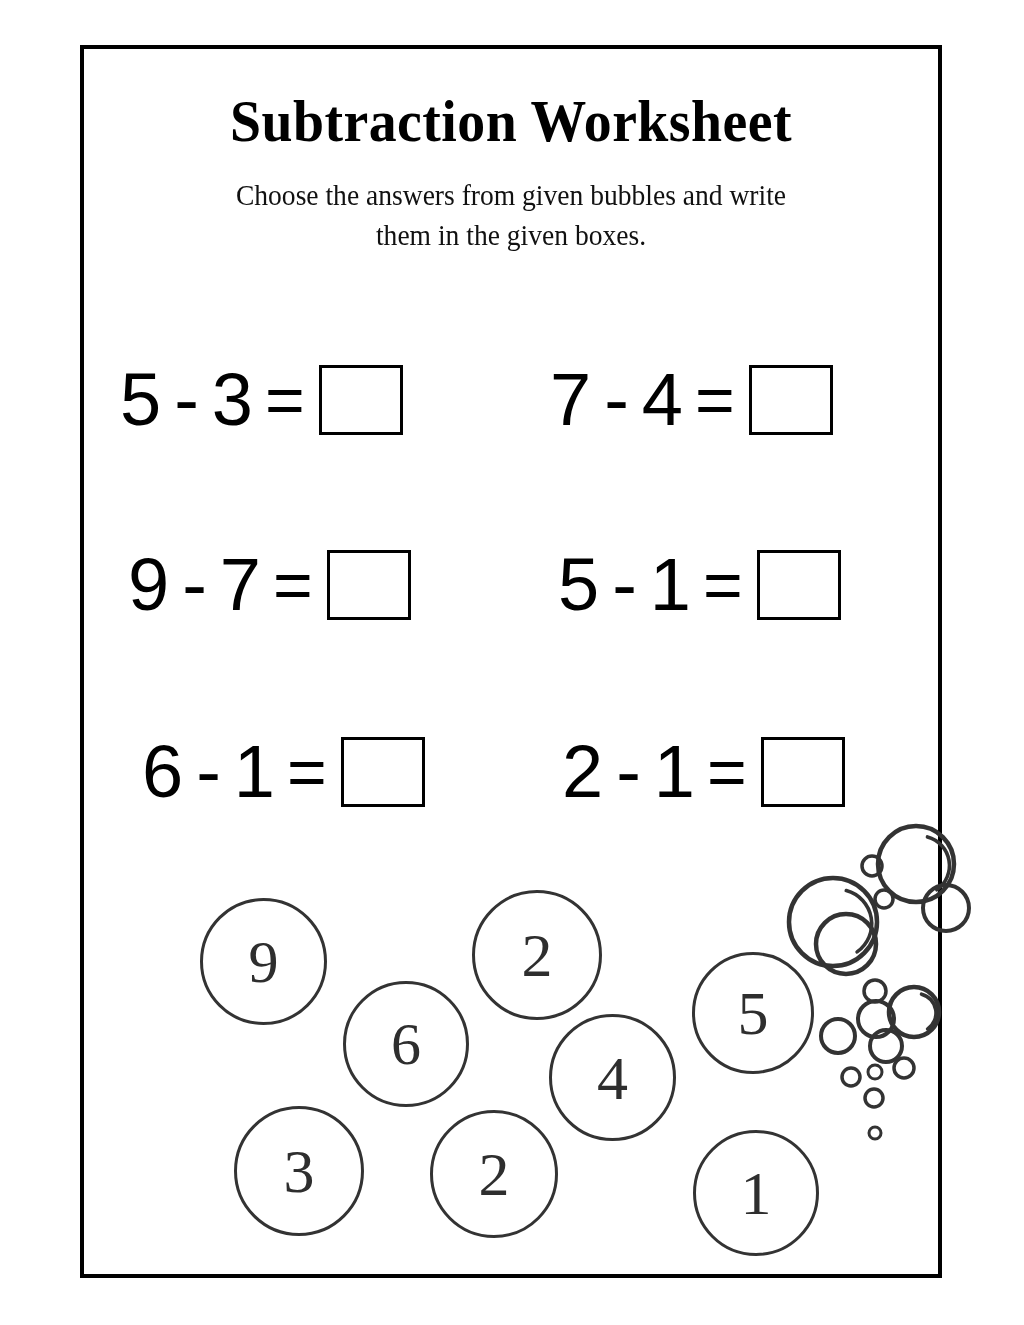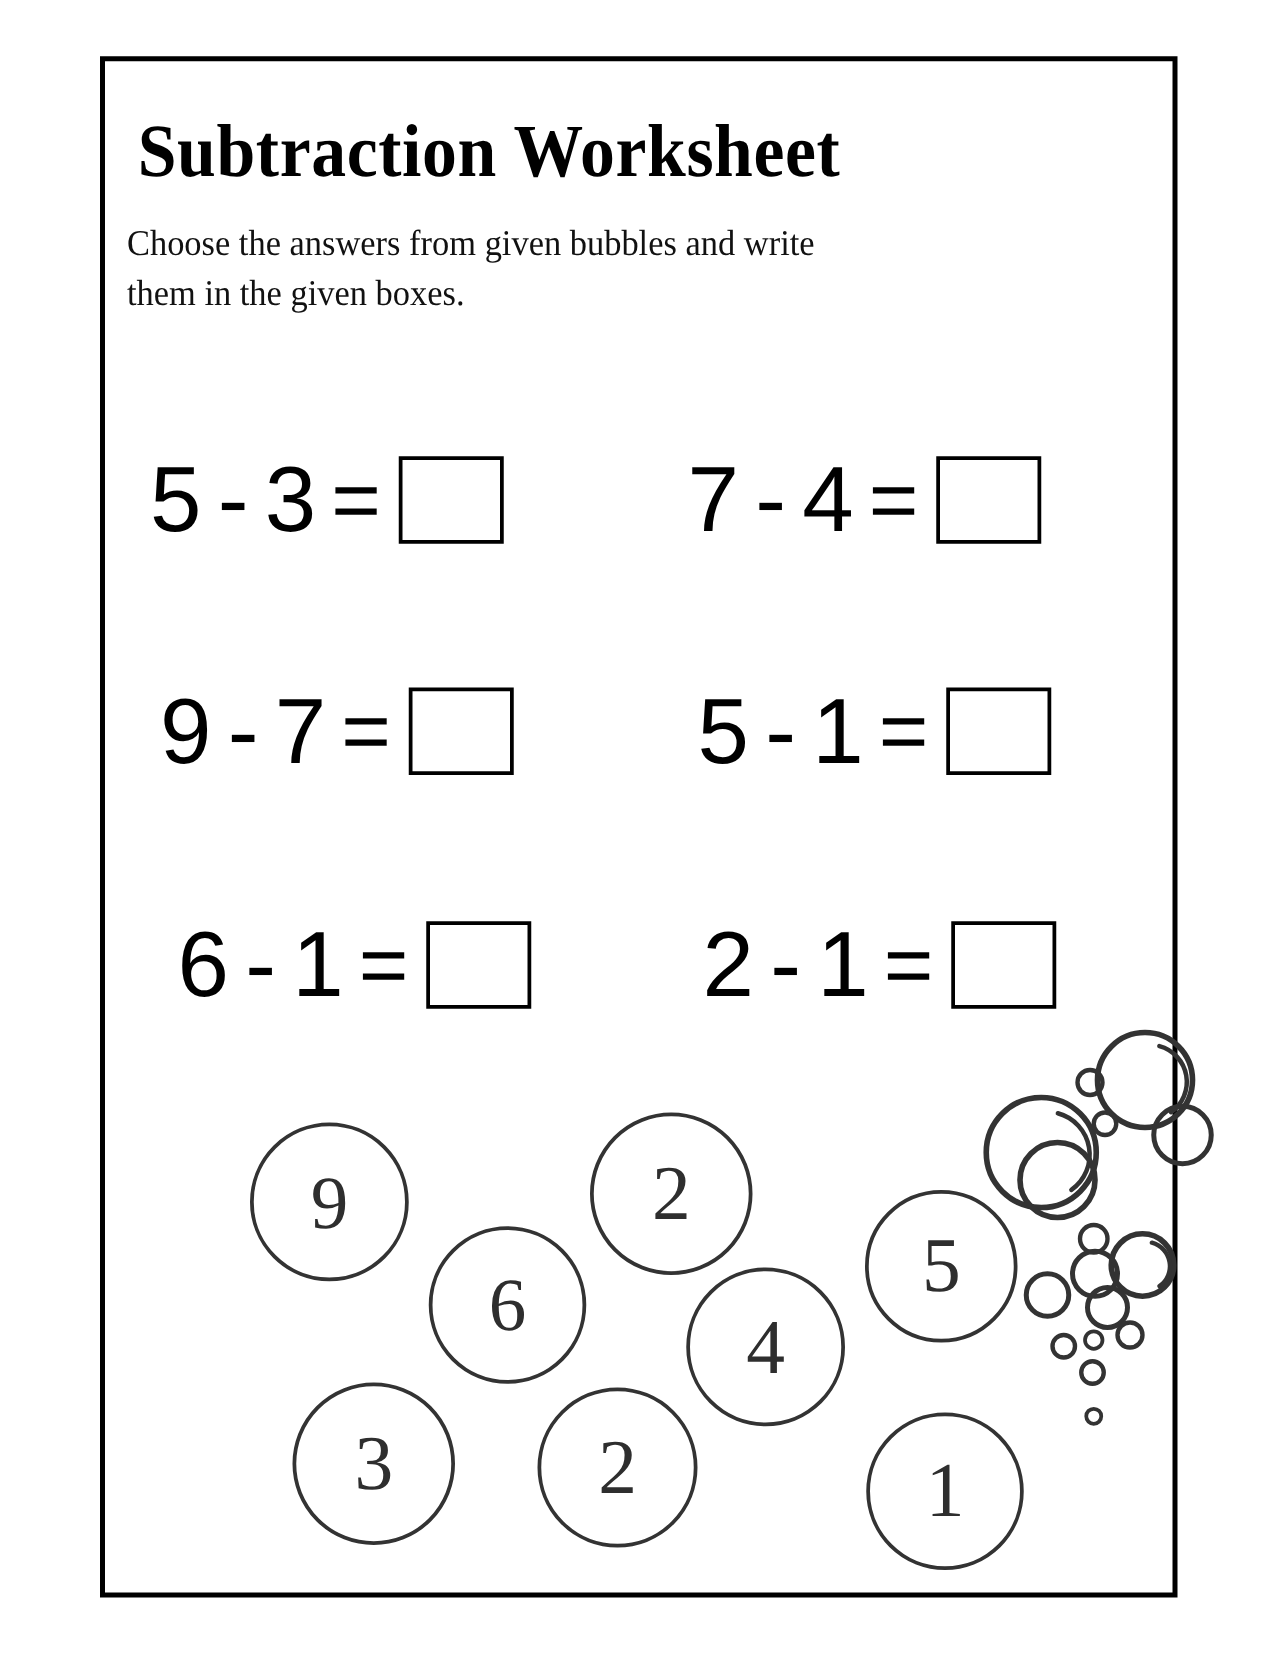--- a/index.html
+++ b/index.html
@@ -28,20 +28,21 @@
     box-sizing: border-box;
     background: transparent;
   }
 
   
   #header {
     position: absolute;
     left: 80px;
     top: 45px;
     width: 862px;
+    text-align: center;
   }
   #title {
     margin: 0;
     padding-top: 45px;
     font-family: "Liberation Serif", serif;
     font-weight: 700;
     font-size: 60px;
     letter-spacing: 0.5px;
     color: #000000;
     line-height: 1.05;

